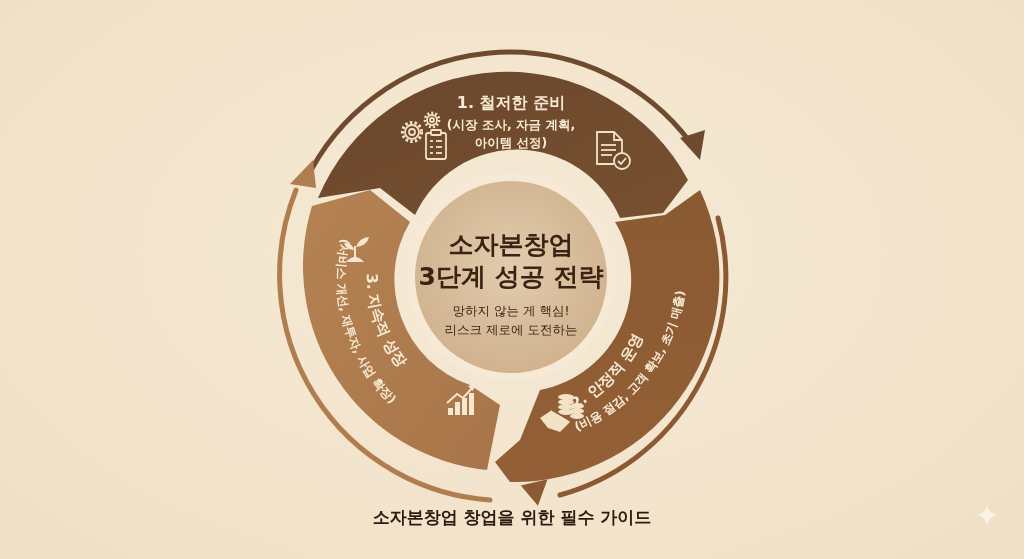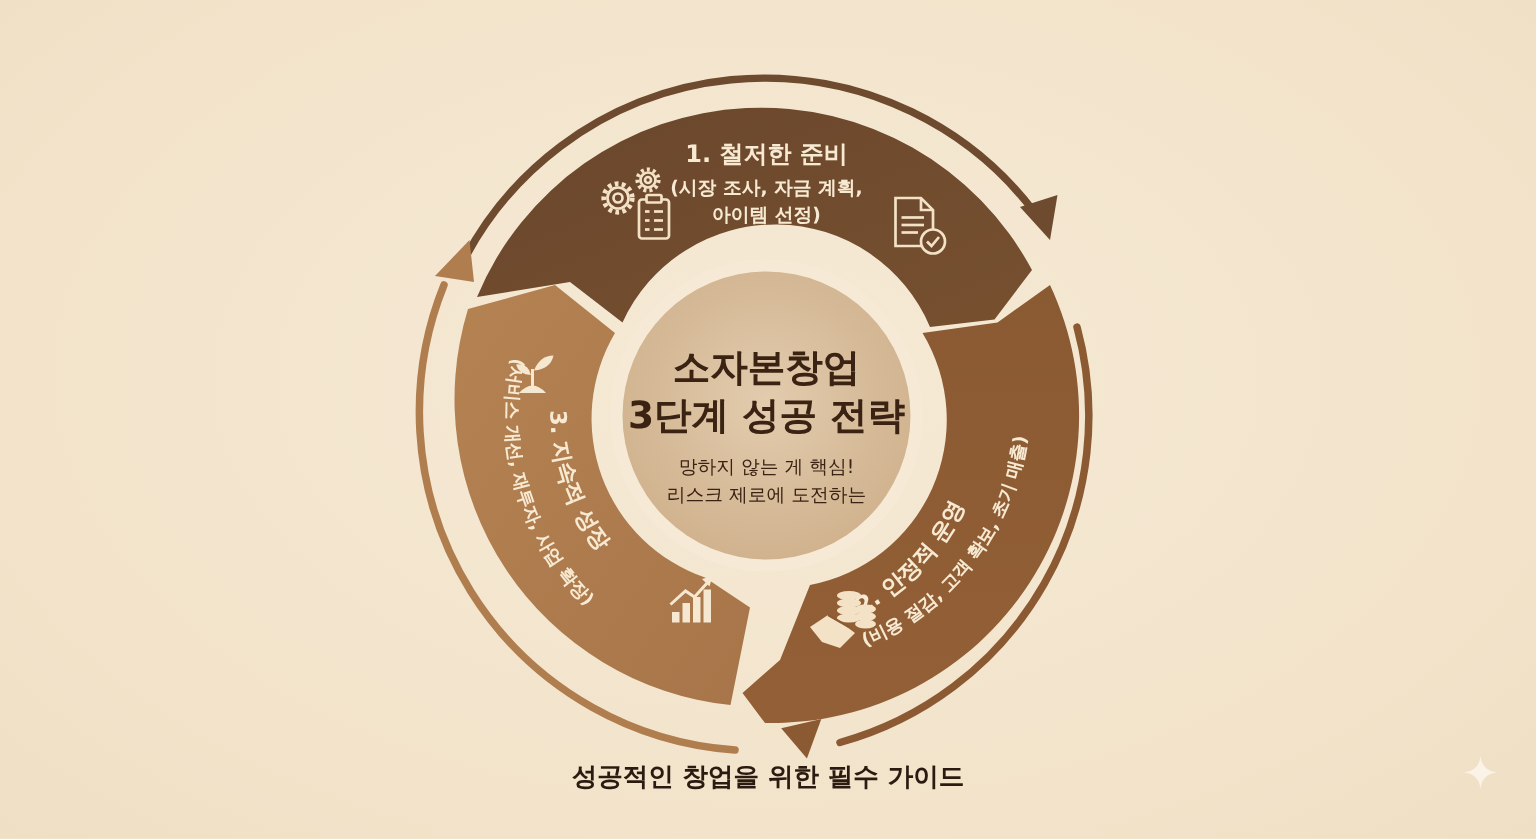--- a/index.html
+++ b/index.html
@@ -150,17 +150,17 @@
   <g fill="#f6e8d0">
     <rect x="448" y="408" width="5" height="7"></rect>
     <rect x="455" y="402" width="5" height="13"></rect>
     <rect x="462" y="398" width="5" height="17"></rect>
     <rect x="469" y="393" width="5" height="22"></rect>
     <path d="M 447 403 L 457 394 L 463 398 L 472 388" fill="none" stroke="#f6e8d0" stroke-width="2"></path>
     <polygon points="468,386 475,384 473,391"></polygon>
   </g>
 </svg>
 
-<div class="footer">성공적인 창업을 위한 필수 가이드</div>
+<div class="footer">소자본창업 창업을 위한 필수 가이드</div>
 
 <svg class="sparkle" viewBox="0 0 26 26">
   <path d="M13 2 Q14 12 24 13 Q14 14 13 24 Q12 14 2 13 Q12 12 13 2 Z" fill="#fbf3e7"></path>
 </svg>
 
 </body></html>

